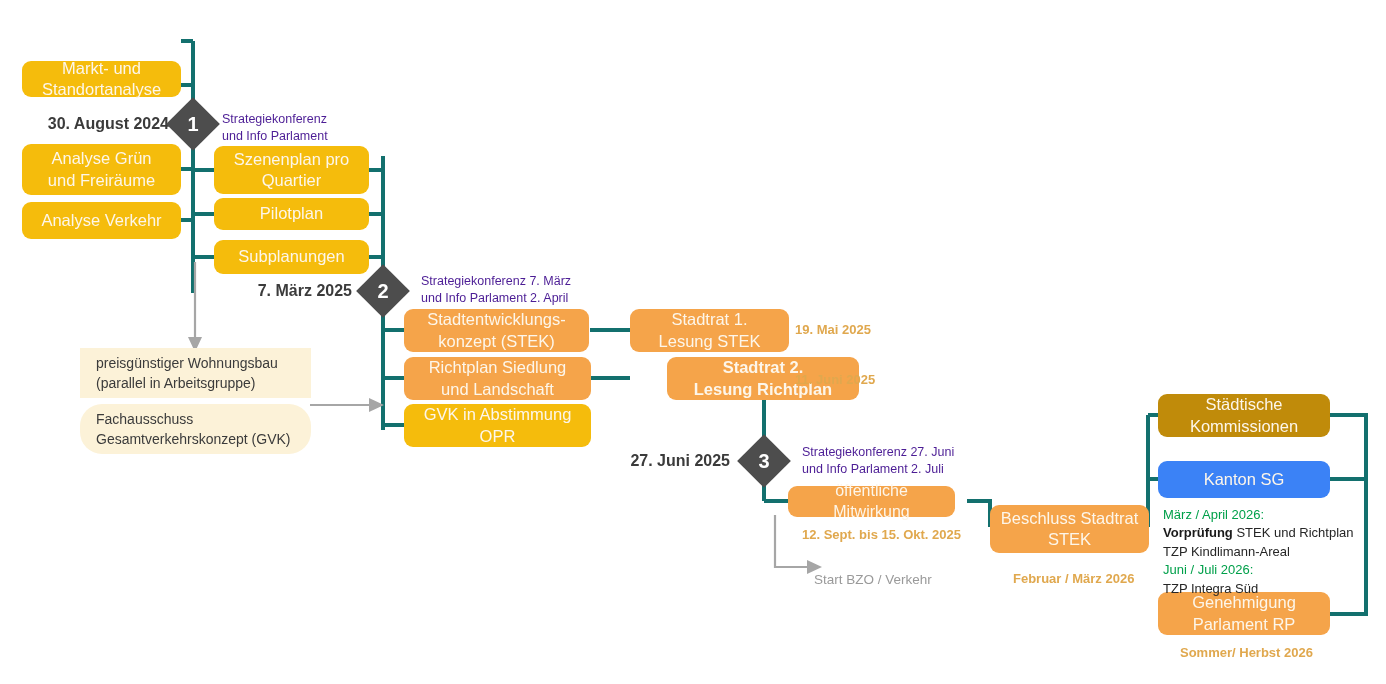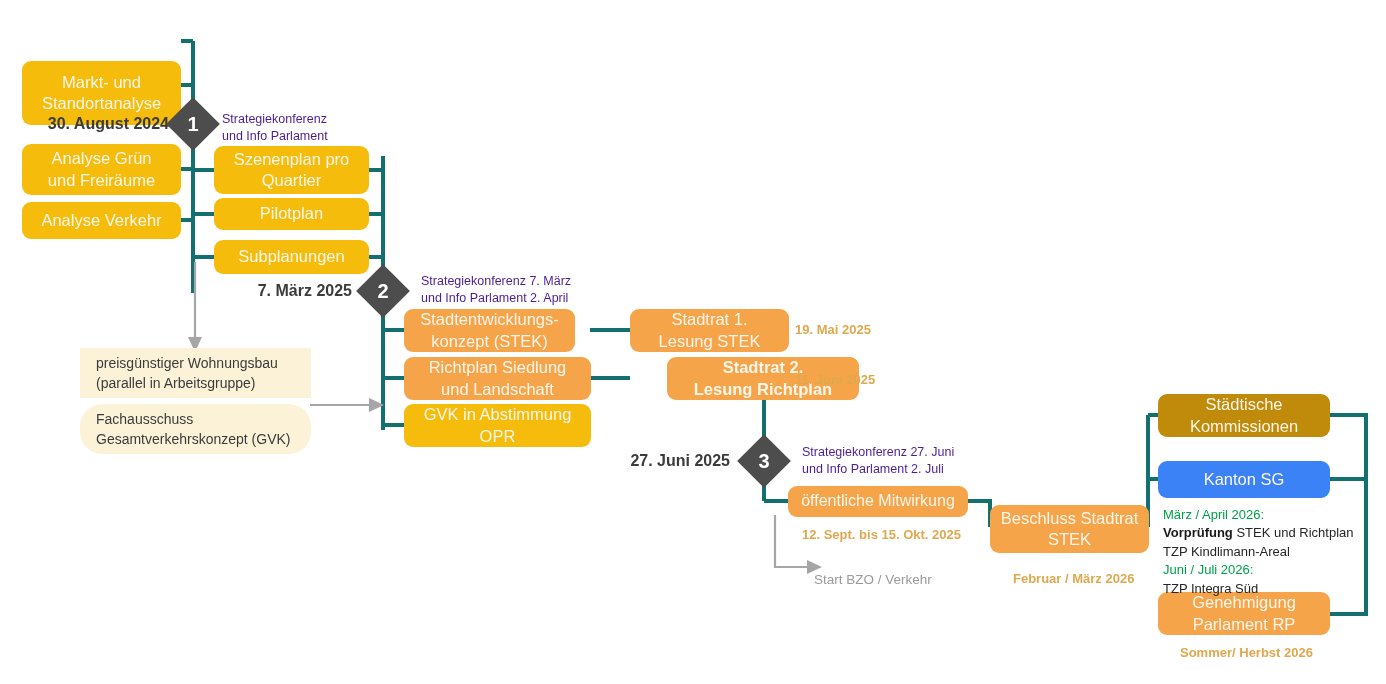--- a/index.html
+++ b/index.html
@@ -179,59 +179,59 @@
       <path d="M775,515 L775,567 L810,567"></path>
     </g>
     <g fill="#a6a6a6">
       <polygon points="195,352 188,337 202,337"></polygon>
       <polygon points="384,405 369,398 369,412"></polygon>
       <polygon points="822,567 807,560 807,574"></polygon>
     </g>
   </svg>
 
 
-  <div class="box yellow" style="left:22px;top:61px;width:159px;height:64px;">Markt- und
+  <div class="box yellow" style="left:22px;top:61px;width:159px;height:36px;">Markt- und
 Standortanalyse</div>
 
   <div class="box yellow" style="left:22px;top:144px;width:159px;height:51px;">Analyse Grün
 und Freiräume</div>
 
   <div class="box yellow" style="left:22px;top:202px;width:159px;height:37px;">Analyse Verkehr</div>
 
   <div class="box yellow" style="left:214px;top:146px;width:155px;height:48px;">Szenenplan pro
 Quartier</div>
 
   <div class="box yellow" style="left:214px;top:198px;width:155px;height:32px;">Pilotplan</div>
 
   <div class="box yellow" style="left:214px;top:240px;width:155px;height:34px;">Subplanungen</div>
 
   <div class="note" style="left:80px;top:348px;width:231px;height:50px;">preisgünstiger Wohnungsbau
 (parallel in Arbeitsgruppe)</div>
 
   <div class="note" style="left:80px;top:404px;width:231px;height:50px;border-radius:22px;">Fachausschuss
 Gesamtverkehrskonzept (GVK)</div>
 
-  <div class="box orange" style="left:404px;top:309px;width:171px;height:43px;">Stadtentwicklungs-
+  <div class="box orange" style="left:404px;top:309px;width:185px;height:43px;">Stadtentwicklungs-
 konzept (STEK)</div>
 
   <div class="box orange" style="left:404px;top:357px;width:187px;height:43px;">Richtplan Siedlung
 und Landschaft</div>
 
   <div class="box yellow" style="left:404px;top:404px;width:187px;height:43px;">GVK in Abstimmung
 OPR</div>
 
   <div class="box orange" style="left:630px;top:309px;width:159px;height:43px;">Stadtrat 1.
 Lesung STEK</div>
   <div class="date-orange" style="left:795px;top:322px;">19. Mai 2025</div>
 
   <div class="box orange" style="left:667px;top:357px;width:192px;height:43px;font-weight:bold;">Stadtrat 2.
 Lesung Richtplan</div>
   <div class="date-orange" style="left:795px;top:372px;">11. Juni 2025</div>
 
-  <div class="box orange" style="left:788px;top:486px;width:180px;height:31px;font-size:16px;">öffentliche Mitwirkung</div>
+  <div class="box orange" style="left:788px;top:486px;width:167px;height:31px;font-size:16px;">öffentliche Mitwirkung</div>
   <div class="date-orange" style="left:802px;top:527px;">12. Sept. bis 15. Okt. 2025</div>
   <div class="gray-label" style="left:814px;top:560px;margin-top:12px;">Start BZO / Verkehr</div>
 
   <div class="box orange" style="left:990px;top:505px;width:159px;height:48px;">Beschluss Stadtrat
 STEK</div>
   <div class="date-orange" style="left:1013px;top:571px;">Februar / März 2026</div>
 
   <div class="box olive" style="left:1158px;top:394px;width:172px;height:43px;">Städtische
 Kommissionen</div>
 

